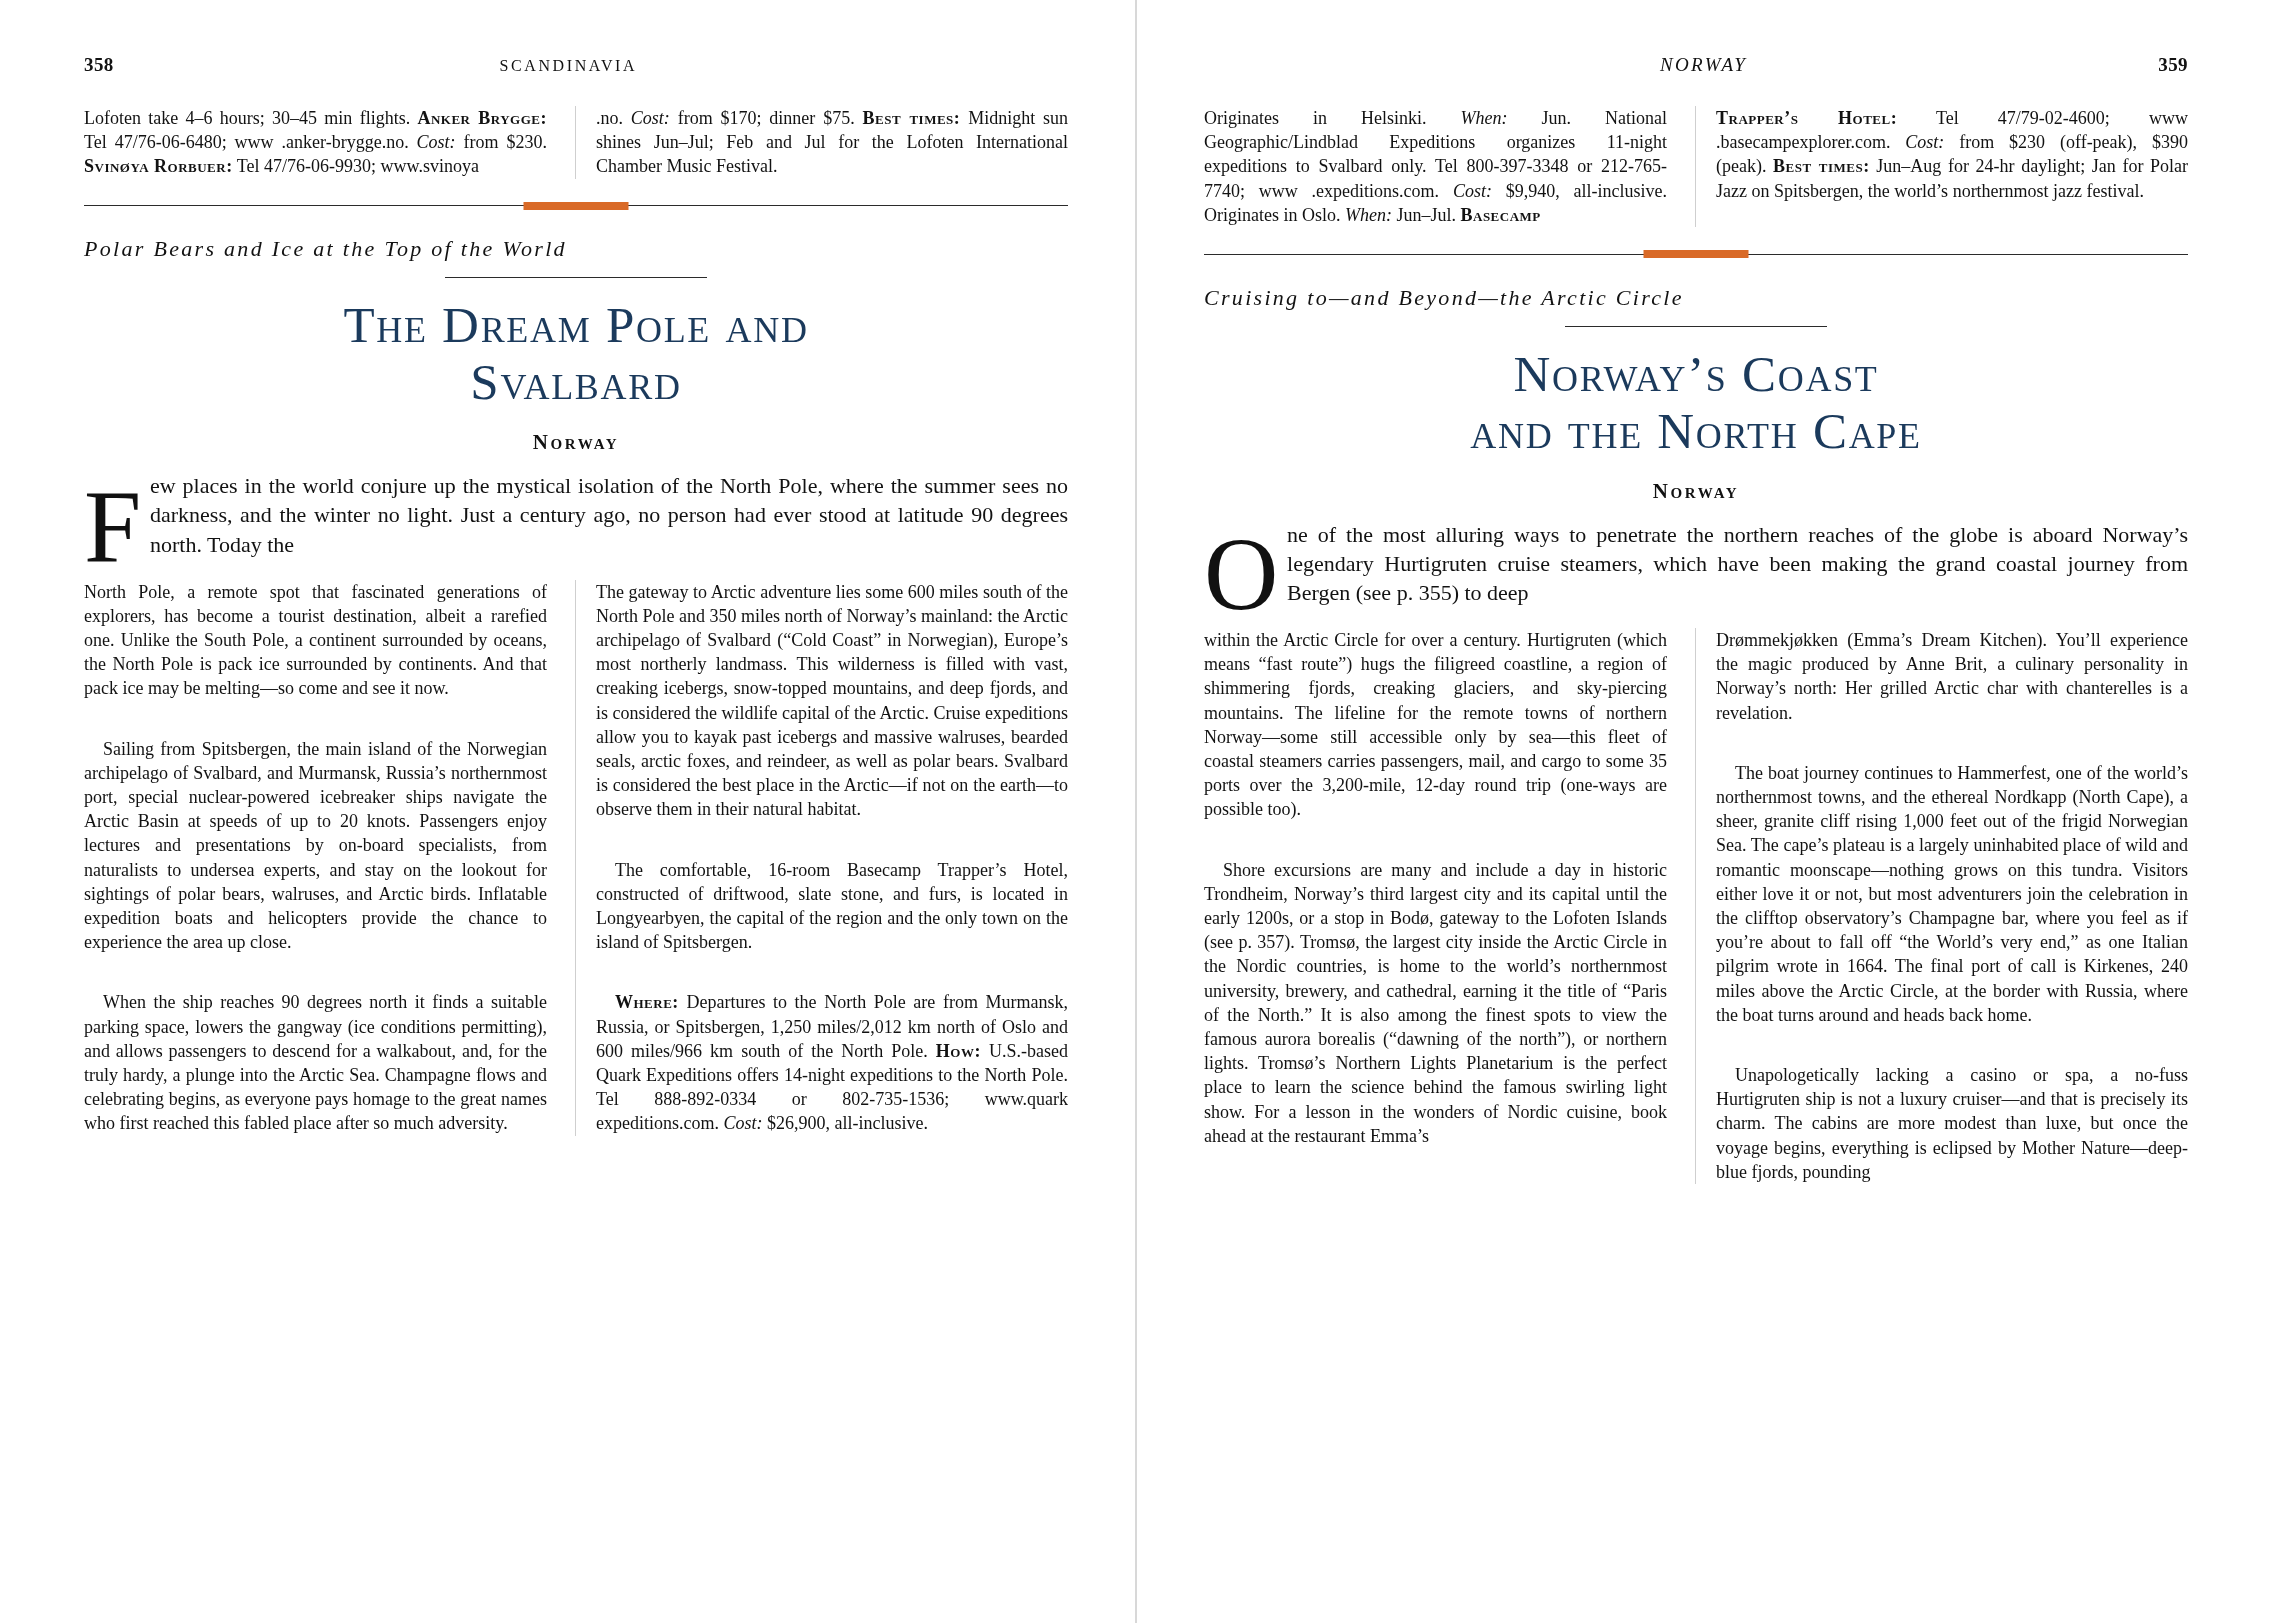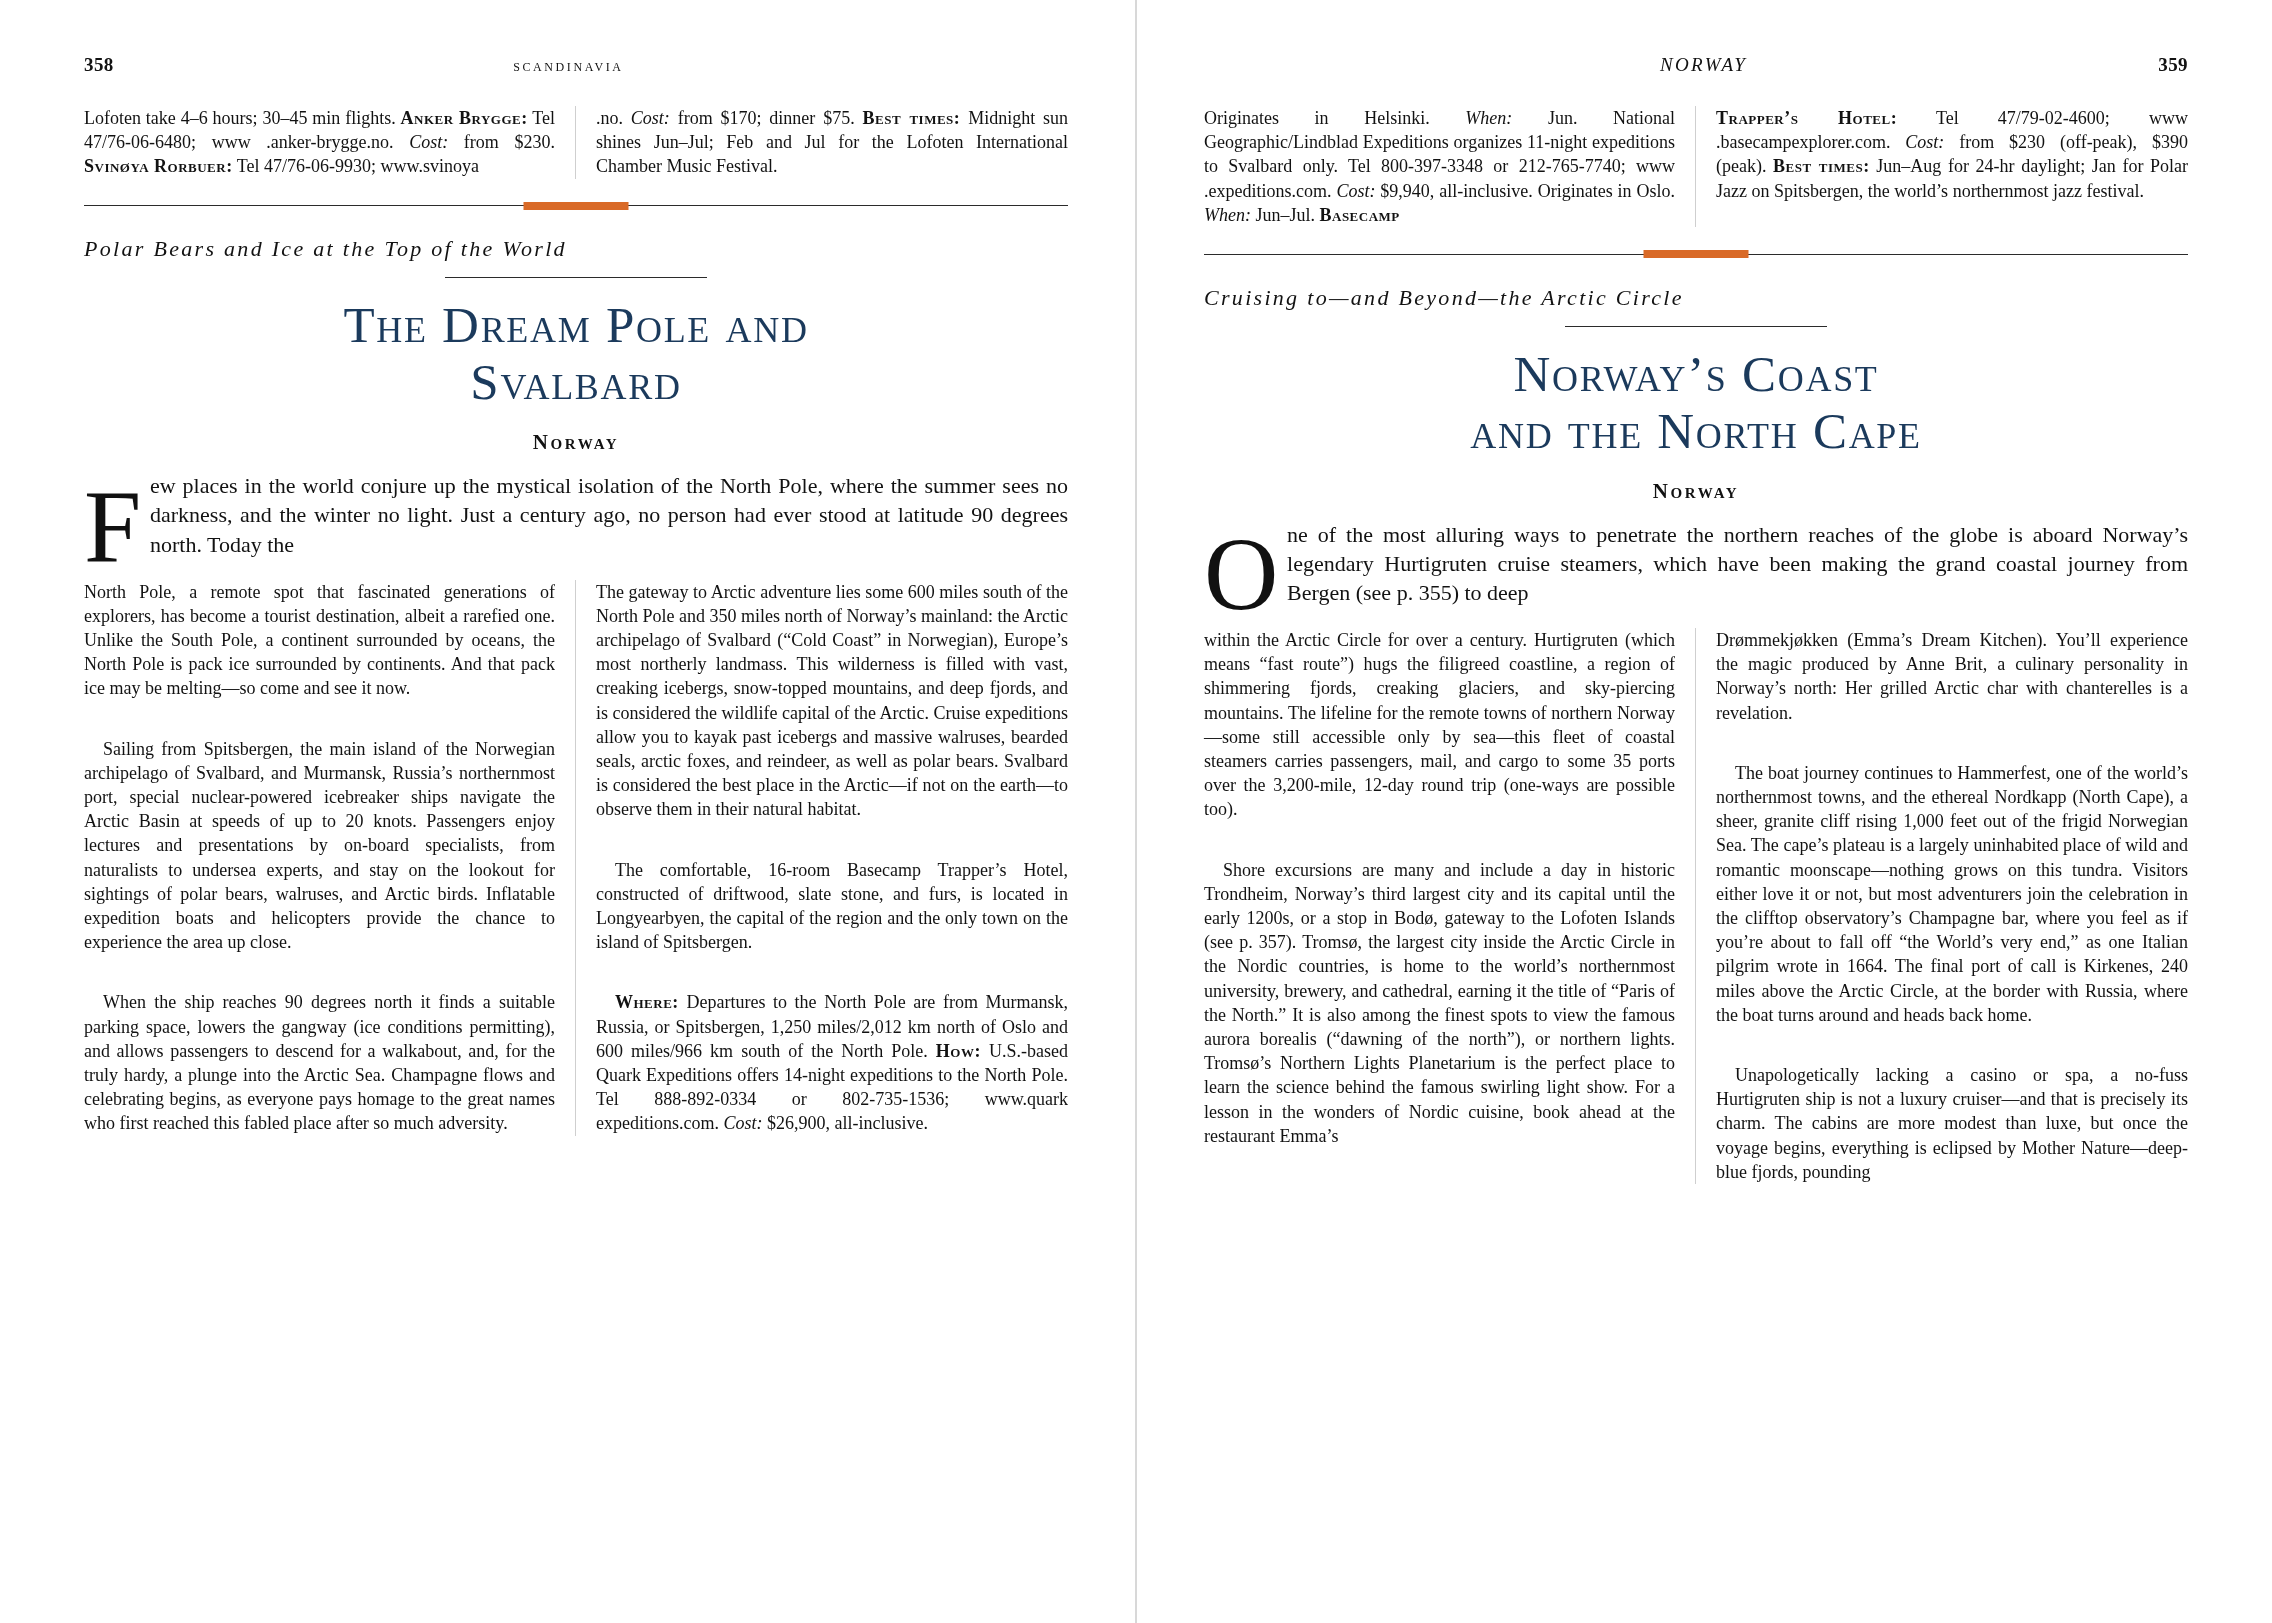--- a/index.html
+++ b/index.html
@@ -50,21 +50,21 @@
   .runhead .folio {
     font-family: "Liberation Serif", serif;
     font-weight: bold;
     font-size: 19px;
     letter-spacing: 0.4px;
   }
   .runhead .secname {
     flex: 1;
     text-align: center;
     font-variant: small-caps;
-    font-size: 12px;
+    font-size: 16px;
     letter-spacing: 2.6px;
   }
   .runhead .secname.ital {
     font-style: italic;
     font-variant: normal;
     letter-spacing: 2.3px;
     font-size: 19px;
   }
   .runhead .spacer { width: 45px; }
 
@@ -74,21 +74,21 @@
     gap: 0;
   }
   .col {
     width: 50%;
     box-sizing: border-box;
     font-size: 18px;
     line-height: 1.345;
     text-align: justify;
     hyphens: auto;
   }
-  .col.first  { padding-right: 20px; border-right: 0.9px solid #cfcfcf; }
+  .col.first  { padding-right: 28px; border-right: 0.9px solid #cfcfcf; }
   .col.second { padding-left: 20px; }
   .col p { margin: 0; text-indent: 0; }
   .col p + p { text-indent: 19px; margin-top: 36px; }
   .sc {
     font-variant: small-caps;
     font-weight: bold;
     letter-spacing: 0.5px;
   }
   .ital { font-style: italic; }
 

